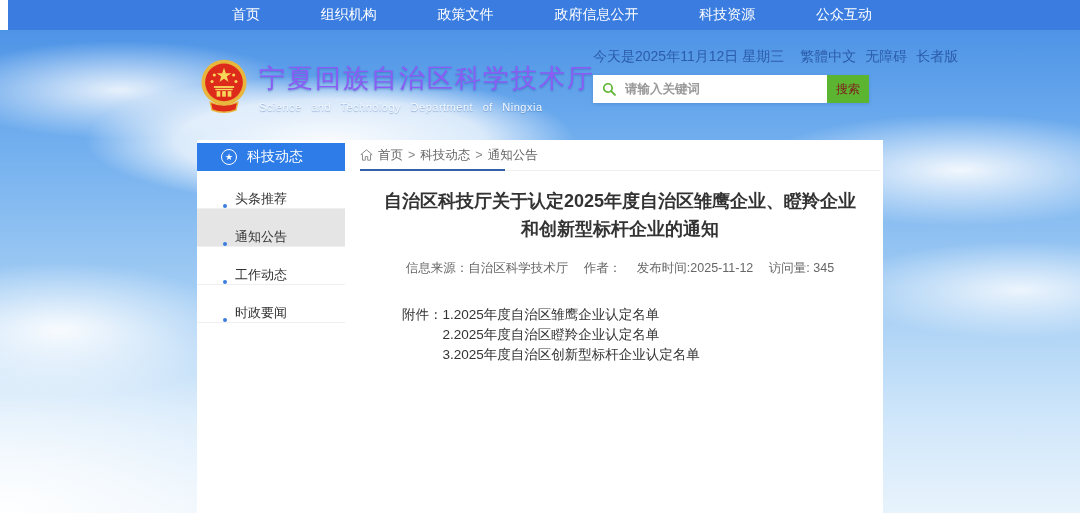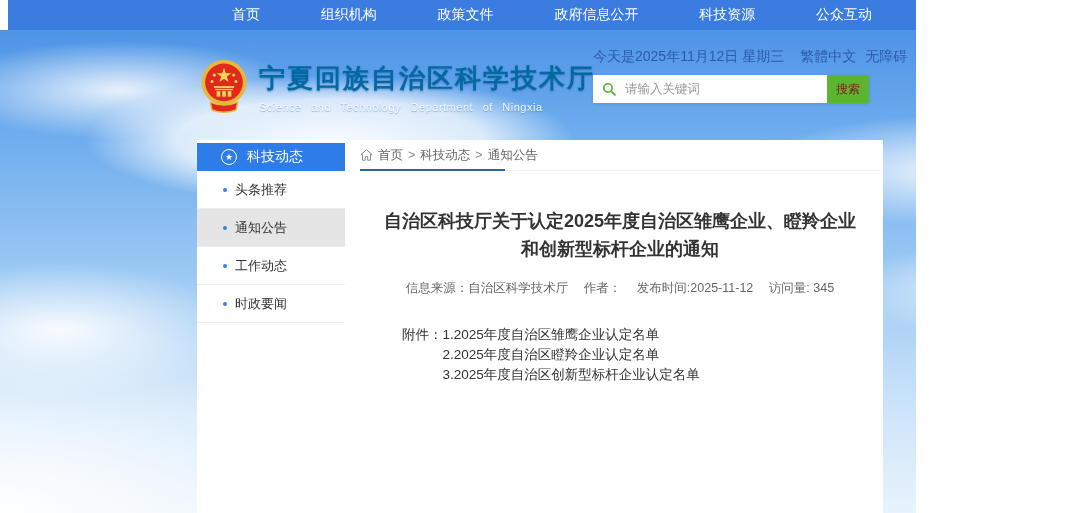--- a/index.html
+++ b/index.html
@@ -1,17 +1,17 @@
 <!DOCTYPE html>
 <html><head>
 <meta charset="utf-8">
 <style>
   * { margin:0; padding:0; box-sizing:border-box; }
   html,body { width:1080px; height:513px; overflow:hidden; font-family:"Liberation Sans","DejaVu Sans",sans-serif; background:#fff; }
-  .page { position:relative; width:916px; height:513px; overflow:hidden; }
+  .page { position:relative; width:1080px; height:513px; overflow:hidden; }
 
   
   .sky {
     position:absolute; left:0; top:30px; width:1080px; height:483px;
     background:
       radial-gradient(ellipse 340px 90px at 330px 110px, rgba(255,255,255,.95) 0%, rgba(255,255,255,.75) 45%, rgba(255,255,255,0) 72%),
       radial-gradient(ellipse 260px 70px at 120px 60px,  rgba(255,255,255,.85) 0%, rgba(255,255,255,0) 70%),
       radial-gradient(ellipse 300px 80px at 960px 140px, rgba(255,255,255,.9) 0%, rgba(255,255,255,0) 70%),
       radial-gradient(ellipse 260px 70px at 1020px 260px, rgba(255,255,255,.8) 0%, rgba(255,255,255,0) 70%),
       radial-gradient(ellipse 240px 90px at 60px 300px,  rgba(255,255,255,.9) 0%, rgba(255,255,255,0) 75%),
@@ -25,55 +25,55 @@
     background:#3a7ce0; display:flex; align-items:center;
   }
   .topnav-inner { display:flex; justify-content:space-between; width:640px; margin-left:224px; }
   .topnav a { color:#fff; font-size:14px; text-decoration:none; white-space:nowrap; cursor:pointer; }
 
   
   .site-header { position:absolute; left:197px; top:44px; width:686px; height:92px; }
   .logo-row { position:absolute; left:4px; top:14px; display:flex; align-items:center; }
   .emblem { width:46px; height:58px; flex:0 0 auto; }
   .site-titles { margin-left:12px; }
-  .site-title { color:#0369a1; font-size:26px; font-weight:bold; letter-spacing:2px; text-shadow:0 1px 2px rgba(30,80,160,.45); white-space:nowrap; }
+  .site-title { color:#8b5cf6; font-size:26px; font-weight:normal; letter-spacing:2px; text-shadow:0 1px 2px rgba(30,80,160,.45); white-space:nowrap; }
   .site-subtitle { color:#f2f8ff; font-size:11px; letter-spacing:.5px; word-spacing:6px; margin-top:5px; text-shadow:0 1px 1px rgba(30,80,160,.4); white-space:nowrap; }
 
   .header-right { position:absolute; left:396px; top:4px; width:280px; }
   .top-links { display:flex; align-items:center; font-size:14px; color:#2b5caa; white-space:nowrap; }
   .top-links .date { margin-right:16px; }
   .top-links a { color:#2b5caa; text-decoration:none; margin-right:9px; cursor:pointer; }
   .search-bar { margin-top:9px; display:flex; width:276px; height:28px; box-shadow:0 1px 3px rgba(40,90,160,.25); }
   .search-input-wrap { position:relative; flex:1; background:#fff; }
-  .search-input-wrap input { width:100%; height:100%; border:none; outline:none; padding-left:32px; font-size:12.5px; color:#333; background:transparent; }
+  .search-input-wrap input { width:100%; height:100%; border:none; outline:none; padding-left:32px; font-size:12.5px; color:#333; background:transparent;font-weight:bold; }
   .search-input-wrap input::placeholder { color:#999; }
   .search-icon { position:absolute; left:9px; top:7px; width:14px; height:14px; }
   .search-btn { width:42px; height:28px; border:none; background:#5cb531; color:#7f1d1d; font-size:12px; cursor:pointer; }
 
   
   .content { position:absolute; left:197px; top:140px; width:686px; height:373px; background:#fff; }
 
   
   .sidebar { position:absolute; left:0; top:3px; width:148px; }
   .sidebar-head { height:28px; background:#2e7ce8; color:#fff; display:flex; align-items:center; padding-left:24px; font-size:14px; }
   .sidebar-head-icon { width:16px; height:16px; border:1.4px solid #fff; border-radius:50%; display:inline-flex; align-items:center; justify-content:center; font-size:9px; color:#fff; margin-right:10px; }
   .sidebar-list { border-top:none; }
-  .sidebar-item { position:relative; height:38px; display:flex; align-items:center; padding-left:26px; font-size:13px; color:#333; border-bottom:1px solid #efefef; cursor:pointer; background:#fff; }
+  .sidebar-item { position:relative; height:38px; display:flex; align-items:flex-end; padding-left:26px; font-size:13px; color:#333; border-bottom:1px solid #efefef; cursor:pointer; background:#fff; }
   .sidebar-item .dot { width:4px; height:4px; border-radius:50%; background:#3a7ce0; margin-right:8px; flex:0 0 auto; }
   .sidebar-item.active { background:#e5e5e5; }
 
   
   .main { position:absolute; left:163px; top:0; width:520px; }
   .breadcrumb { position:relative; height:31px; display:flex; align-items:center; font-size:12.5px; color:#666; border-bottom:1px solid #f0f0f0; }
   .breadcrumb a { color:#666; text-decoration:none; cursor:pointer; }
   .breadcrumb .sep { margin:0 5px; color:#888; }
   .crumb-line { position:absolute; left:0; bottom:-1px; width:145px; height:2px; background:#2f62a8; }
   .home-icon { width:13px; height:12px; margin-right:5px; }
 
-  .article-title { margin-top:36px; text-align:center; font-size:18px; font-weight:bold; color:#333; line-height:28px; }
+  .article-title { margin-top:16px; text-align:center; font-size:18px; font-weight:bold; color:#333; line-height:28px; }
   .article-meta { margin-top:17px; text-align:center; font-size:12.5px; color:#666; white-space:nowrap; }
   .article-meta span { margin:9px 6px; }
 
   .article-body { margin-top:17px; font-size:13.5px; color:#333; line-height:20px; }
   .article-body p { text-indent:2em; }
 
   .attachments { margin-top:28px; display:flex; font-size:13.5px; color:#333; line-height:20px; padding-left:42px; }
   .attachments .att-label { white-space:nowrap; }
   .attachments .att-item { cursor:pointer; }
 </style>

